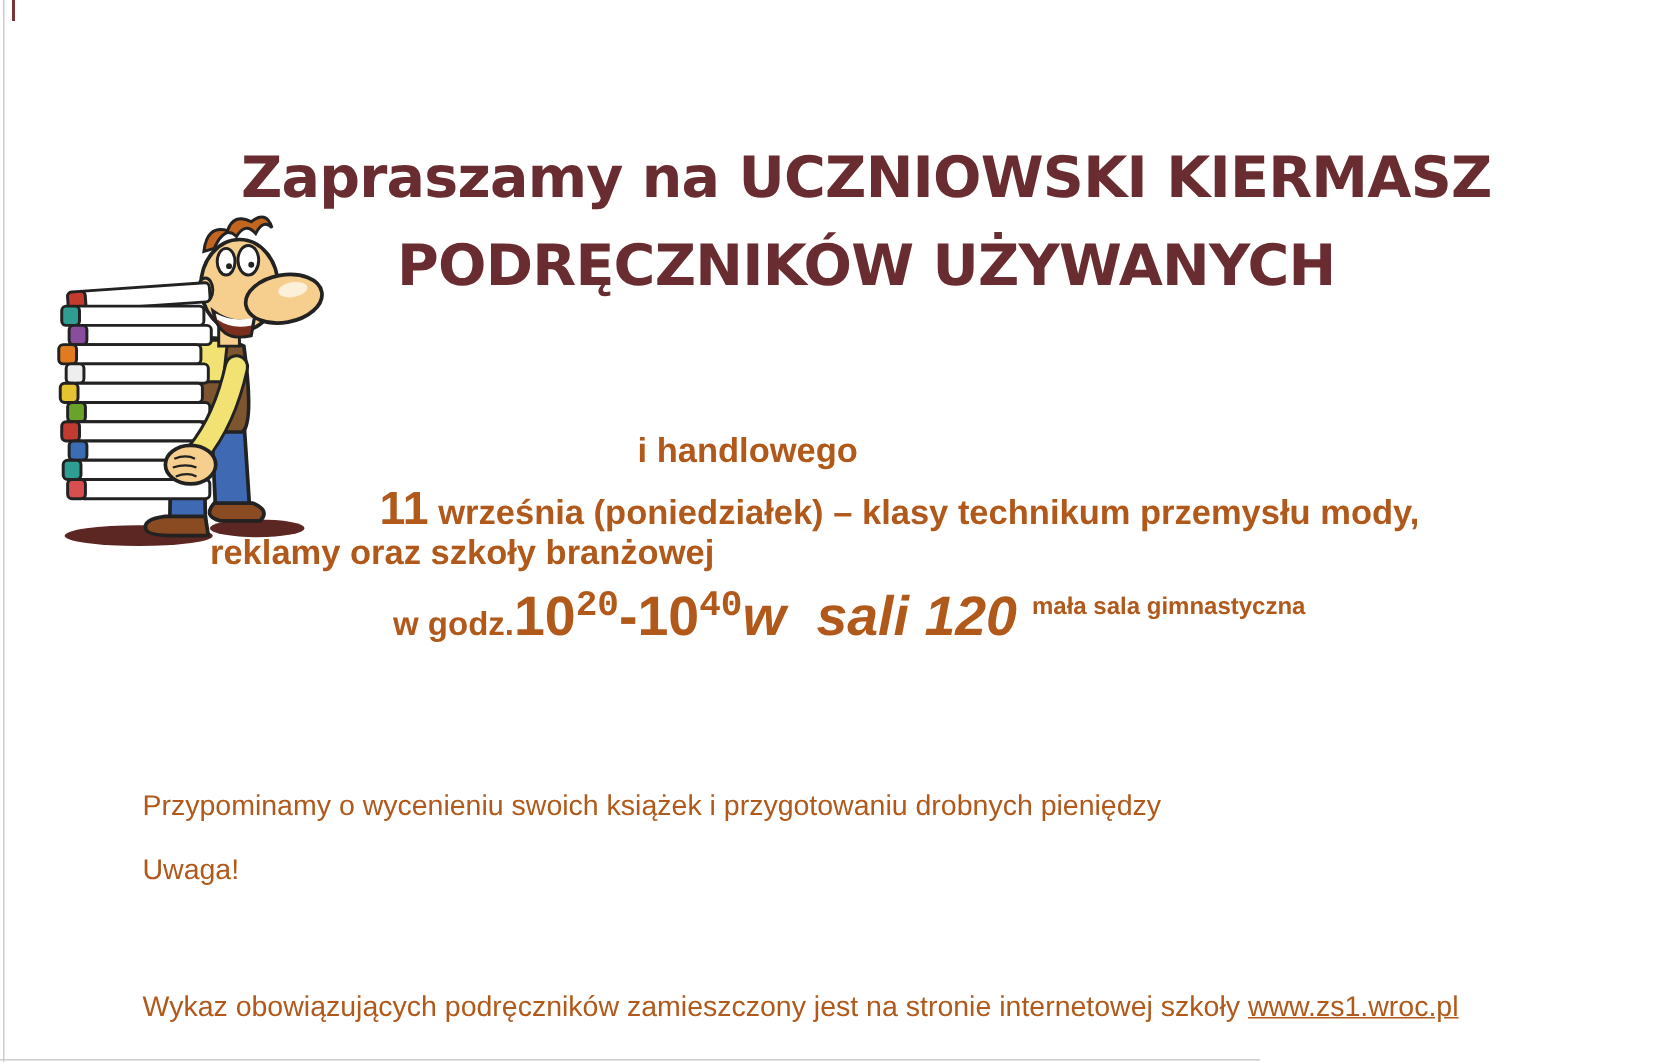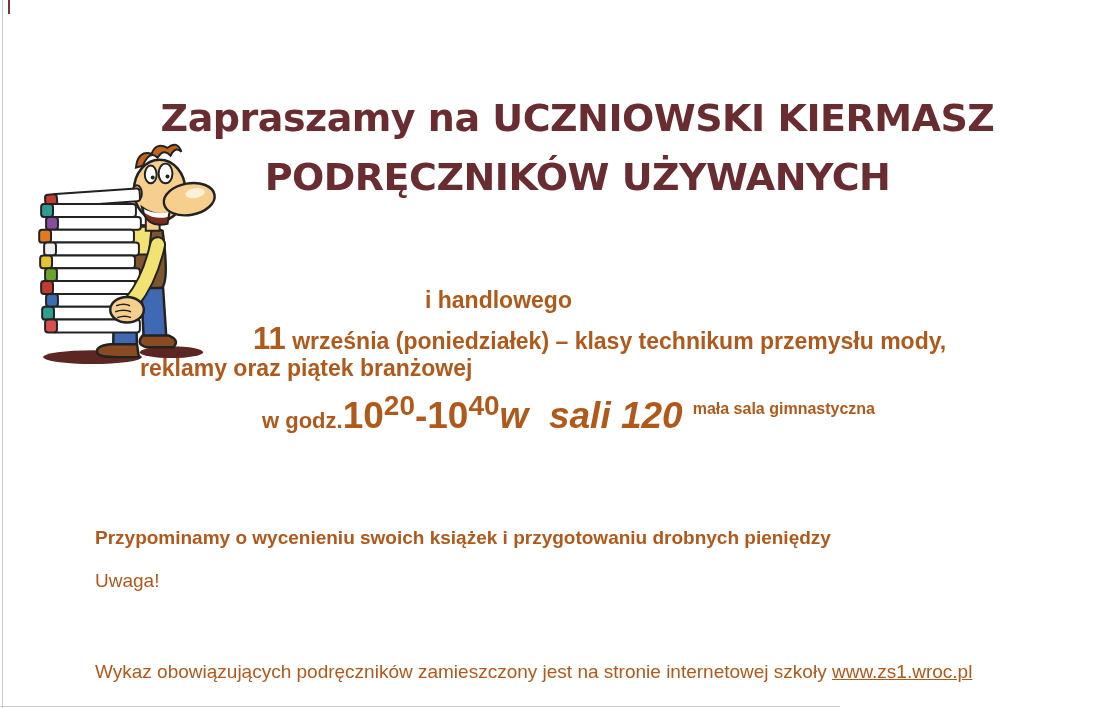--- a/index.html
+++ b/index.html
@@ -36,26 +36,26 @@
   .sched .num{font-size:31px;}
   .sched1{left:250px;top:256px;}
   .sched1b{left:425px;top:287px;}
   .sched2{left:253px;top:320px;}
   .sched2b{left:140px;top:355px;}
 
   .times1{position:absolute;left:262px;top:390px;color:var(--body_color);font-weight:bold;white-space:pre;}
   .times2{position:absolute;left:352px;top:446px;color:var(--body_color);font-weight:bold;white-space:pre;}
   .t-prefix{font-size:22px;}
   .t-big{font-size:37px;}
-  .t-sup{font-size:28px;vertical-align:13px;font-weight:bold;}
+  .t-sup{font-size:24px;vertical-align:13px;font-weight:bold;font-family:Liberation Mono, monospace;}
   .t-mid{font-size:37px;font-style:italic;}
   .t-note{font-size:16px;vertical-align:14px;margin-left:10px;}
 
   .footer-line{position:absolute;left:95px;color:var(--body_color);font-size:19px;white-space:pre;}
-  .reminder{top:527px;font-weight:bold;}
+  .reminder{top:527px;font-weight:normal;}
   .uwaga{top:570px;}
   .info{top:613px;margin-top:48px;}
   .link{color:var(--link_color);text-decoration:underline;cursor:pointer;}
 </style>
 </head>
 <body>
 
 <div class="page">
 
   <div class="edge-left"></div>
@@ -150,21 +150,21 @@
     <path d="M128 112 Q120 148 102 170" fill="none" stroke="#222" stroke-width="17" stroke-linecap="round"></path>
     <path d="M128 112 Q120 148 102 170" fill="none" stroke="#f2e173" stroke-width="13" stroke-linecap="round"></path>
 
     <ellipse cx="97" cy="178" rx="17" ry="13" fill="#f6cf8f" stroke="#222" stroke-width="2.5"></ellipse>
     <path d="M86 174 q8 -3 14 0 M85 180 q9 -3 16 0 M87 186 q8 -3 14 0" fill="none" stroke="#222" stroke-width="1.5"></path>
   </svg>
 
   <div class="sched sched1b">i handlowego</div>
 
   <div class="sched sched2"><span class="num">11</span><span> września (poniedziałek) – klasy technikum przemysłu mody,</span></div>
-  <div class="sched sched2b">reklamy oraz piątek branżowej</div>
+  <div class="sched sched2b">reklamy oraz szkoły branżowej</div>
 
   <div class="times1"><span class="t-prefix">w godz.</span><span class="t-big">10</span><span class="t-sup">20</span><span class="t-big">-</span><span class="t-big">10</span><span class="t-sup">40</span><span class="t-mid">w  sali 120</span><span class="t-note">mała sala gimnastyczna</span></div>
 
 
   <div class="footer-line reminder">Przypominamy o wycenieniu swoich książek i przygotowaniu drobnych pieniędzy</div>
   <div class="footer-line uwaga">Uwaga!</div>
   <div class="footer-line info"><span>Wykaz obowiązujących podręczników zamieszczony jest na stronie internetowej szkoły </span><span class="link">www.zs1.wroc.pl</span></div>
 
 </div>
 

